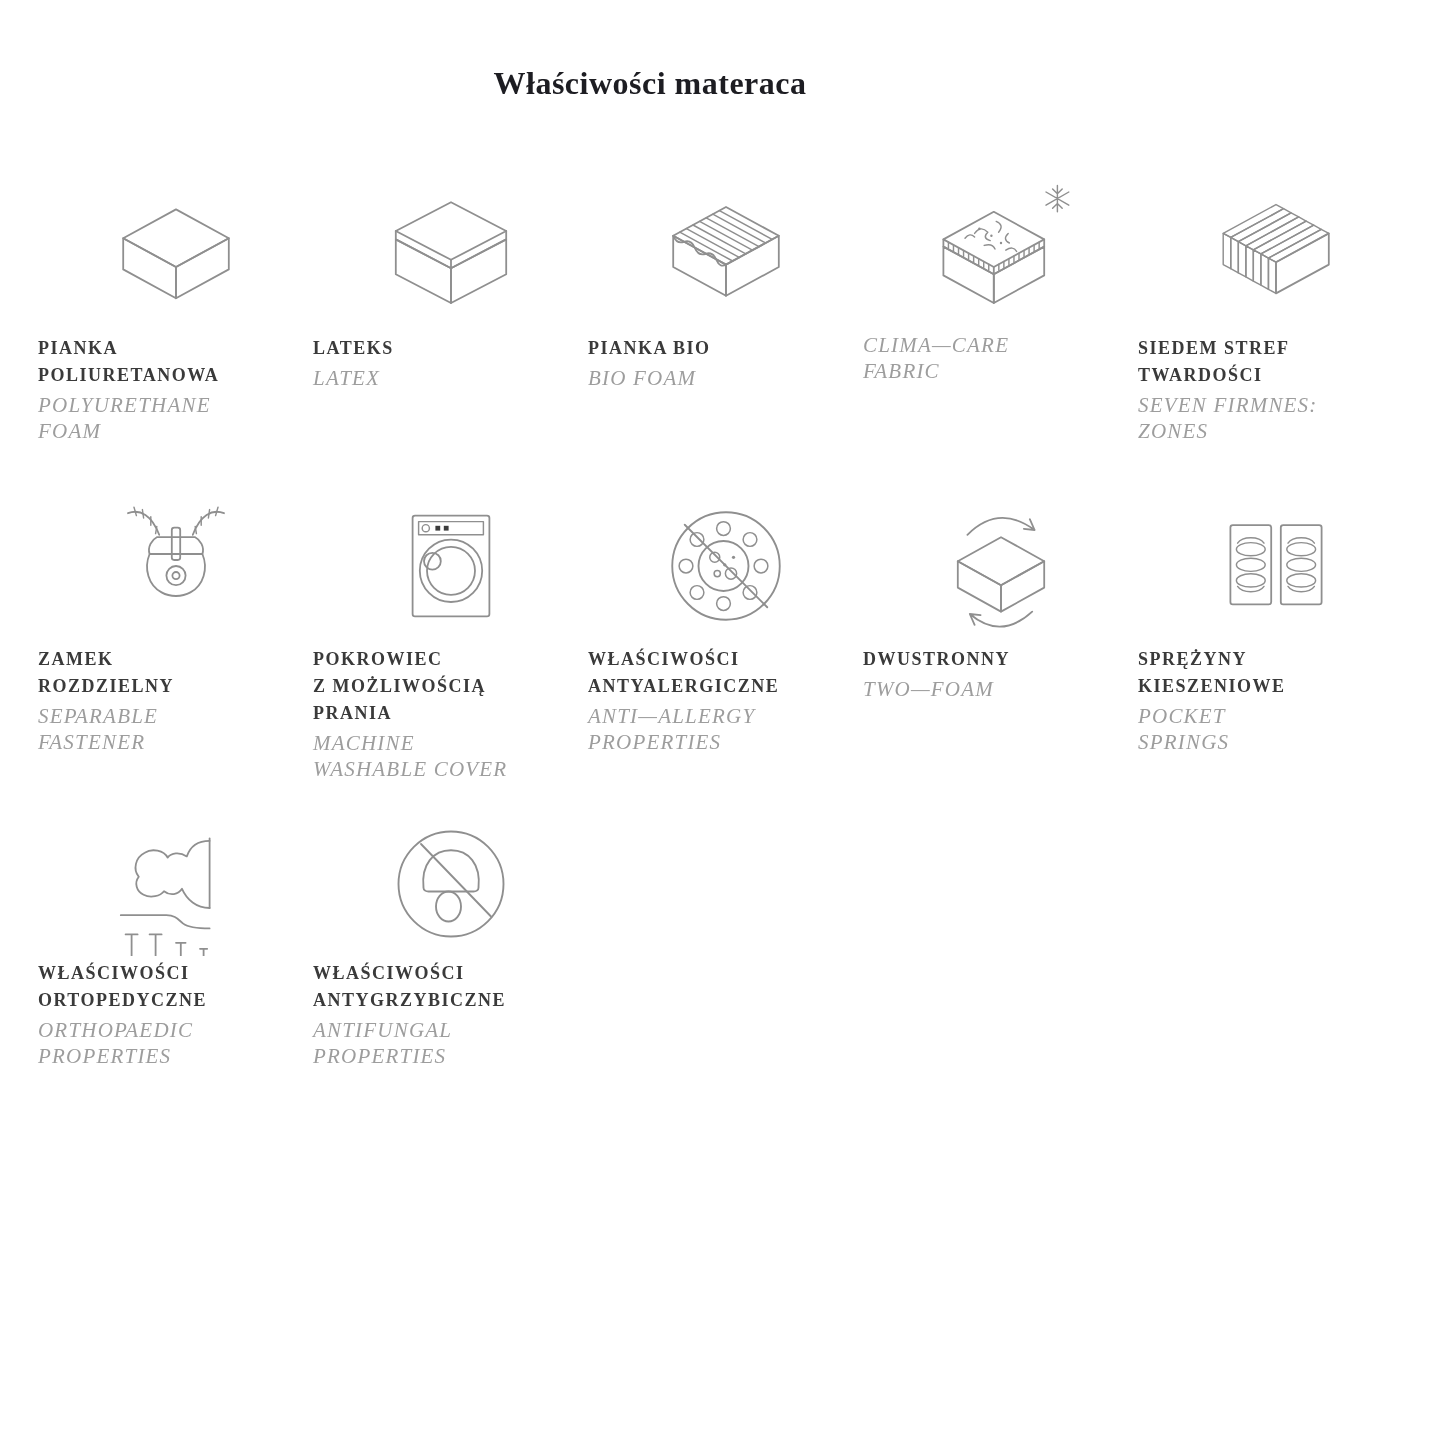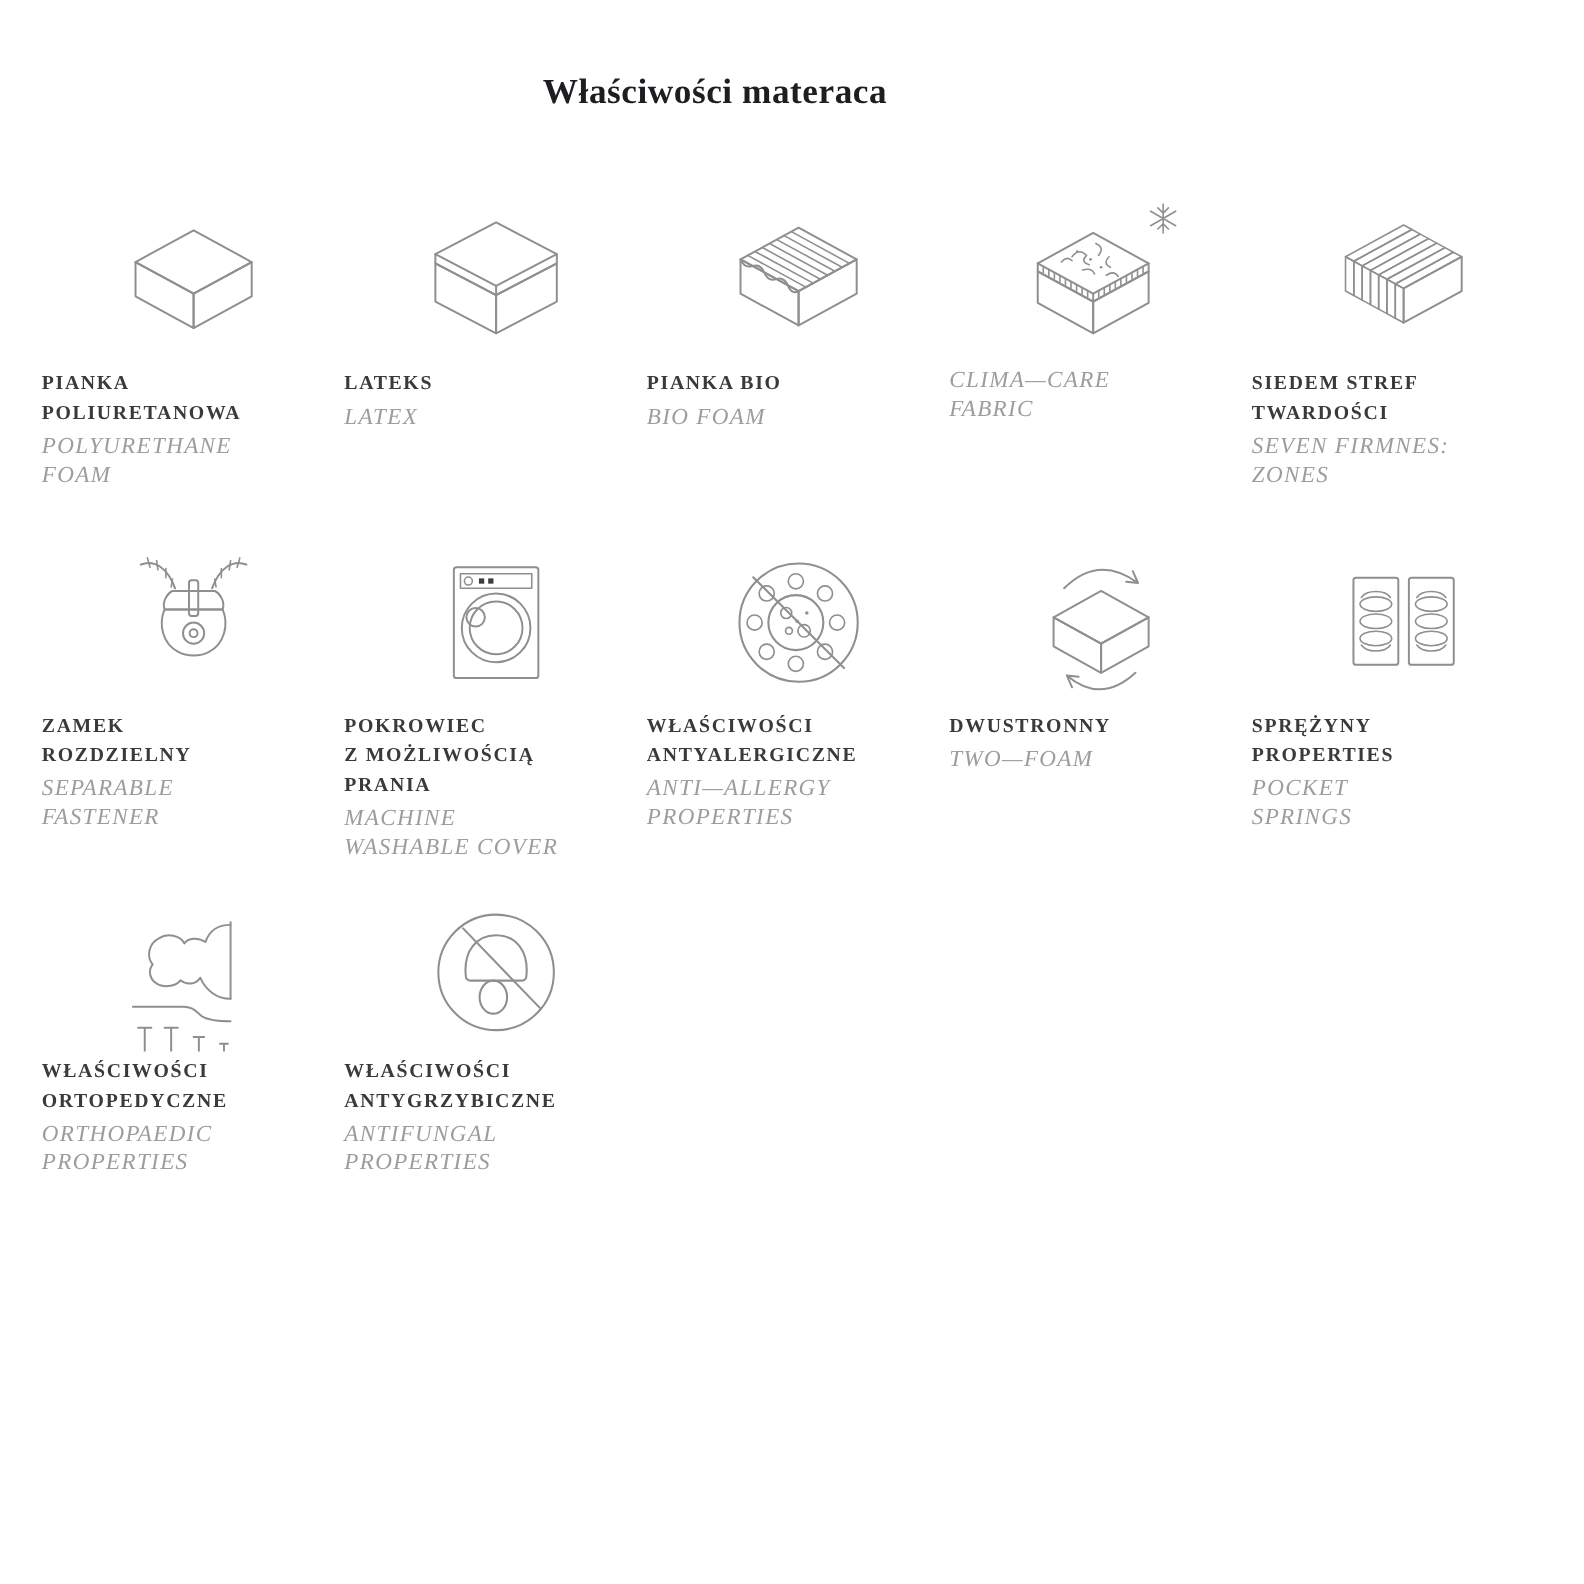--- a/index.html
+++ b/index.html
@@ -211,21 +211,21 @@
             <ellipse cx="39" cy="72" rx="12" ry="5.5"></ellipse>
           <path d="M28,41 C32,35 46,35 50,41 M50,77 C46,83 32,83 28,77"></path>
           <ellipse cx="81" cy="46" rx="12" ry="5.5"></ellipse>
             <ellipse cx="81" cy="59" rx="12" ry="5.5"></ellipse>
             <ellipse cx="81" cy="72" rx="12" ry="5.5"></ellipse>
           <path d="M70,41 C74,35 88,35 92,41 M92,77 C88,83 74,83 70,77"></path>
         </g>
       </svg>
     </div>
     <div class="pl">SPRĘŻYNY
-PROPERTIES</div>
+KIESZENIOWE</div>
     <div class="en">POCKET
 SPRINGS</div>
   </div>
 </div>
 
 <div class="row row-3">
 
   <div class="cell">
     <div class="icon-wrap">
       <svg width="144" height="144" viewBox="0 0 120 120">

